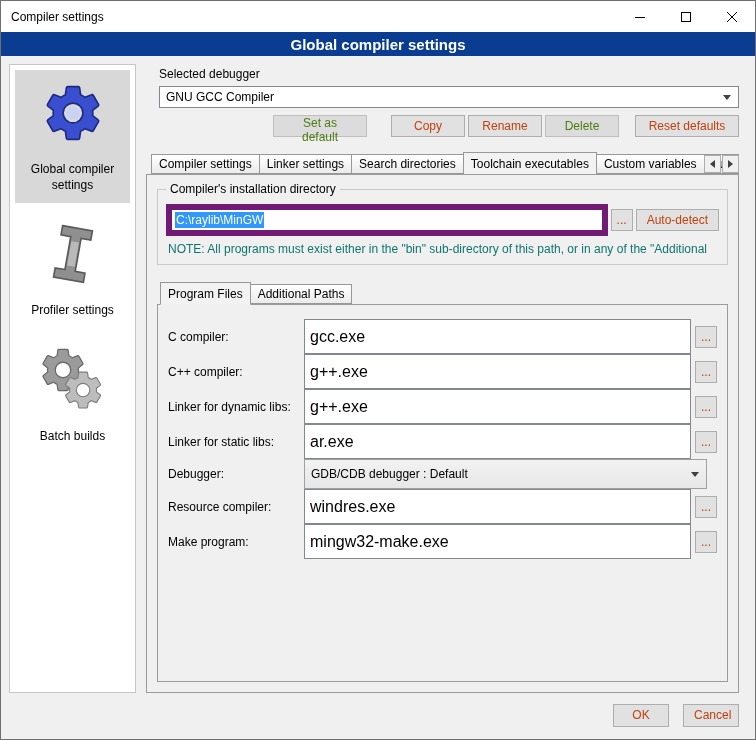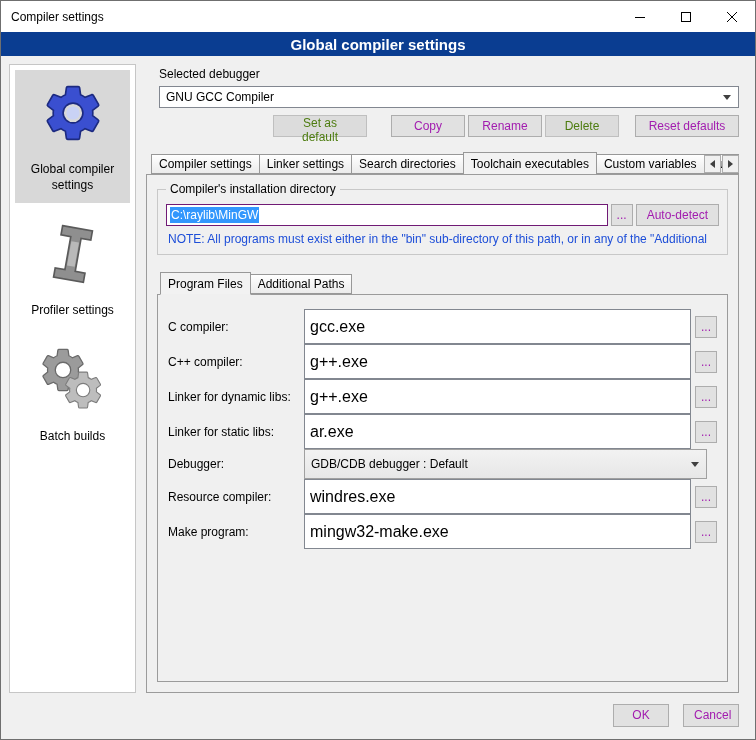--- a/index.html
+++ b/index.html
@@ -30,43 +30,43 @@
   
   .main { flex: 1; display: flex; flex-direction: column; min-width: 0; padding-right: 8px; }
   .form-label { margin: 3px 0 5px 13px; }
 
   .combo { height: 22px; border: 1px solid #828790; background: #fff; display: flex; align-items: center; padding-left: 6px; margin-left: 13px; }
   .combo .combo-text { flex: 1; white-space: nowrap; overflow: hidden; }
   .arrow-down { width: 0; height: 0; border-left: 4px solid transparent; border-right: 4px solid transparent; border-top: 5px solid #404040; margin: 0 7px; }
   .arrow-left { width: 0; height: 0; border-top: 4px solid transparent; border-bottom: 4px solid transparent; border-right: 5px solid #404040; }
   .arrow-right { width: 0; height: 0; border-top: 4px solid transparent; border-bottom: 4px solid transparent; border-left: 5px solid #404040; }
 
-  .btn { height: 22px; background: #e1e1e1; border: 1px solid #adadad; font-family: "Liberation Sans", sans-serif; font-size: 12px; padding: 0 10px; color: #a21caf; }
+  .btn { height: 22px; background: #e1e1e1; border: 1px solid #adadad; font-family: "Liberation Sans", sans-serif; font-size: 12px; padding: 0 10px; color: #c2410c; }
   .btn.disabled { color: #4d7c0f; background: #dcdcdc; border-color: #bfbfbf; }
   .btn-row { display: flex; align-items: center; margin: 7px 0 0 13px; }
   .btn-row .spacer { flex: 1; }
 
   
   .tabstrip { display: flex; align-items: flex-end; margin: 14px 0 0 5px; height: 23px; position: relative; z-index: 2; }
   .tab { height: 20px; padding: 0 7px; display: flex; align-items: center; background: linear-gradient(#ffffff, #ebebeb); border: 1px solid #989898; margin-right: -1px; white-space: nowrap; cursor: default; }
   .tab.active { height: 23px; background: #f2f2f2; border-bottom: 1px solid #f0f0f0; margin-bottom: -1px; position: relative; z-index: 3; }
   .tab-arrows { position: absolute; right: 0; bottom: 1px; display: flex; }
   .tab-arrow-btn { width: 17px; height: 18px; background: #f0f0f0; border: 1px solid #adadad; display: flex; align-items: center; justify-content: center; margin-left: 1px; }
 
   .panel { border: 1px solid #9b9b9b; background: #f0f0f0; flex: 1; display: flex; flex-direction: column; min-height: 0; }
 
   
   .groupbox { margin: 14px 10px 4px; border: 1px solid #c8c8c8; position: relative; padding: 14px 8px 4px; }
   .gb-title { position: absolute; top: -8px; left: 8px; background: #f0f0f0; padding: 0 4px; }
   .path-row { display: flex; align-items: center; gap: 3px; }
-  .path-input { flex: 1; height: 22px; border: 1px solid #701a75; background: #fff; display: flex; align-items: center; padding-left: 3px; overflow: hidden; }
+  .path-input { flex: 1; height: 32px; border: 6px solid #701a75; background: #fff; display: flex; align-items: center; padding-left: 3px; overflow: hidden; }
   .sel-text { background: #3297fd; color: #fff; padding: 1px 1px; white-space: nowrap; }
   .mini-btn { width: 22px; flex: 0 0 22px; height: 22px; padding: 0; }
   .autodetect-btn { height: 22px; padding: 0 10px; }
-  .note-text { margin: 6px 0 4px 2px; color: #1d4ed8; white-space: nowrap; overflow: hidden; }
+  .note-text { margin: 6px 0 4px 2px; color: #0f766e; white-space: nowrap; overflow: hidden; }
 
   
   .inner-notebook { margin: 4px 10px 10px; flex: 1; display: flex; flex-direction: column; min-height: 0; }
   .inner-notebook .tabstrip { margin: 8px 0 0 3px; }
   .rows { padding: 14px 10px 0; }
   .field-row { display: flex; align-items: center; }
   .field-label { flex: 0 0 136px; white-space: nowrap; }
   .text-input { flex: 1; height: 35px; border: 1px solid #828790; background: #fff; font-family: "Liberation Sans", sans-serif; font-size: 16px; padding: 0 5px; min-width: 0; }
   .browse-btn { margin-left: 4px; }
   .choice { flex: 1; height: 30px; border: 1px solid #a0a0a0; background: linear-gradient(#f2f2f2, #e7e7e7); display: flex; align-items: center; padding-left: 6px; margin-right: 10px; }

